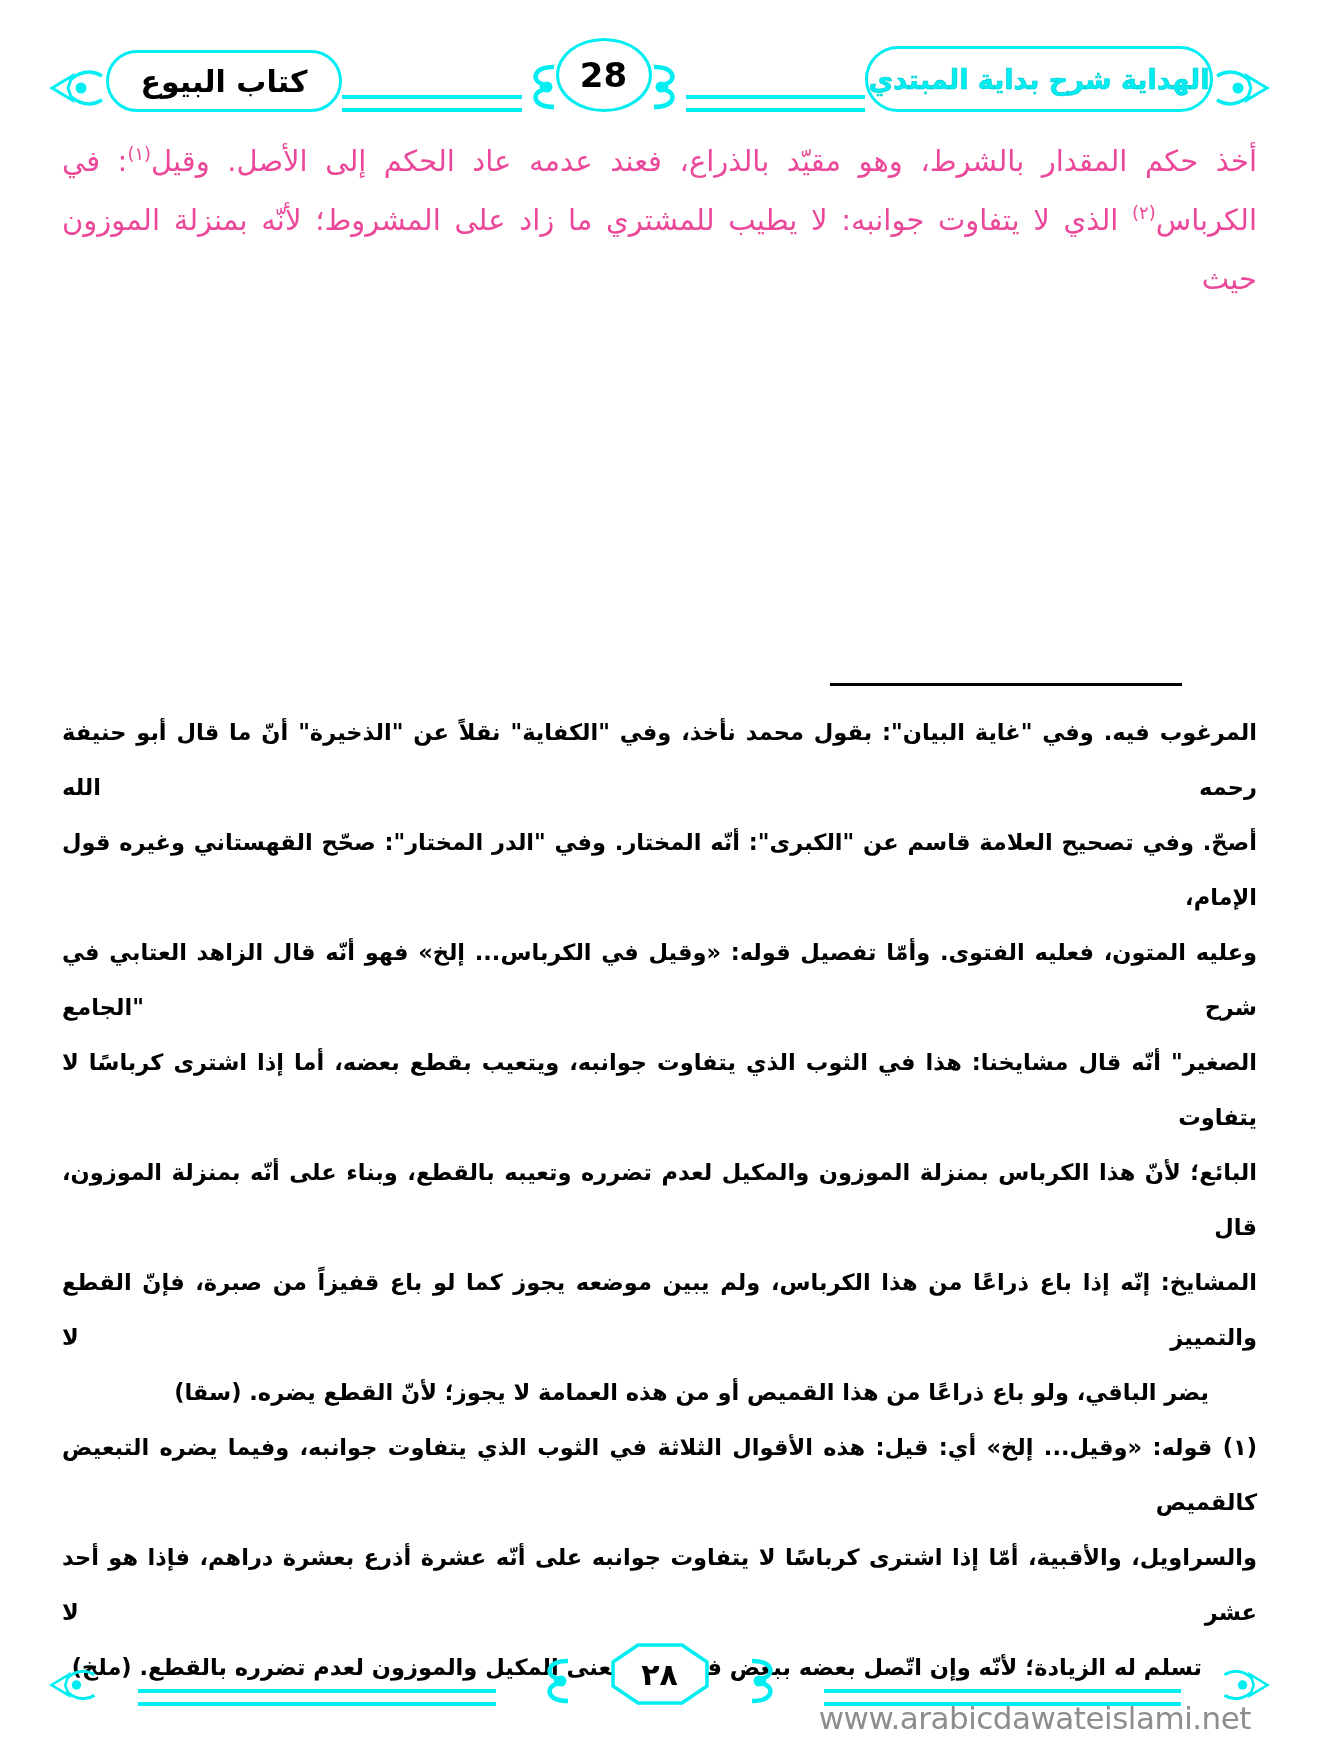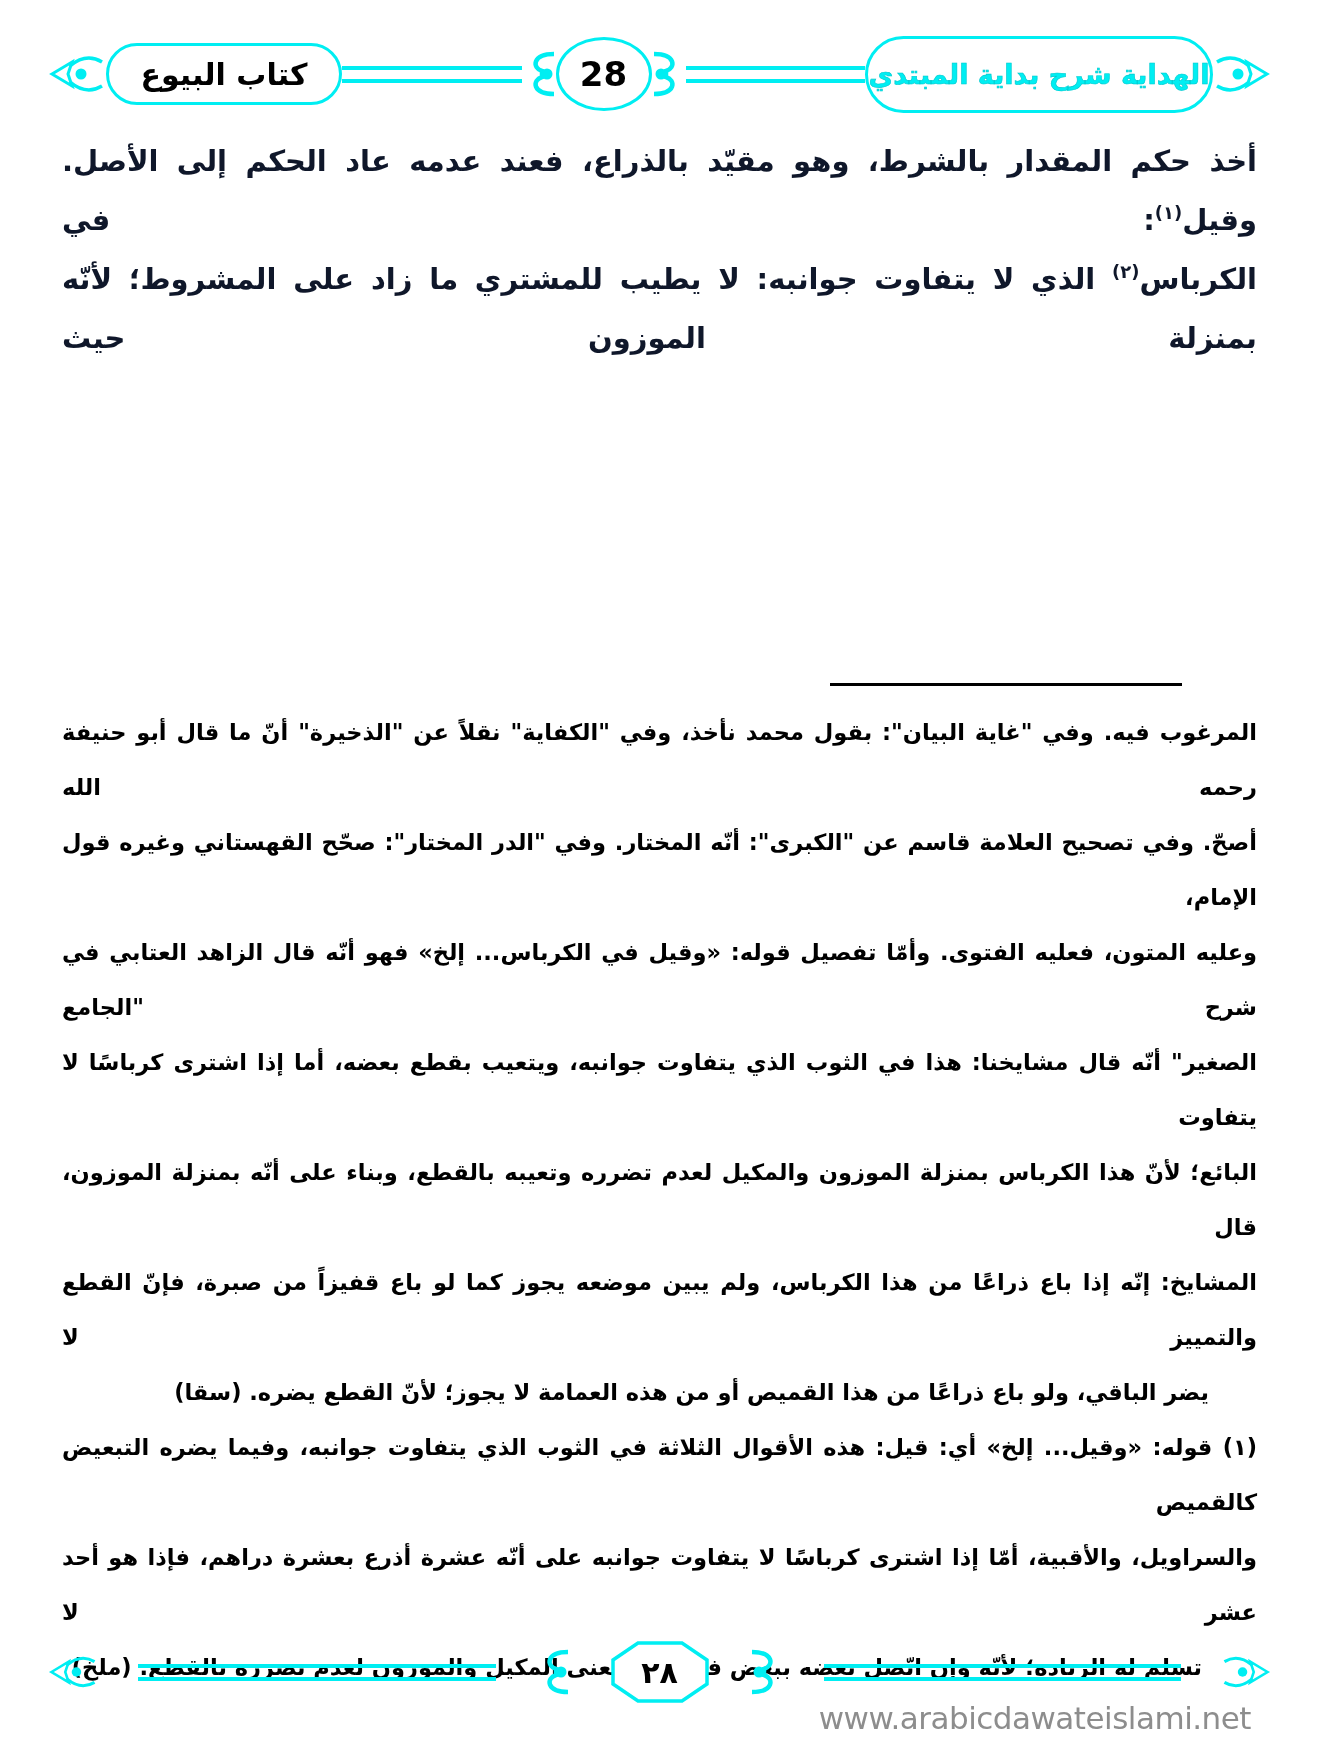--- a/index.html
+++ b/index.html
@@ -13,21 +13,21 @@
     width:1319px;height:1760px;
     margin:0 auto;
     background:#ffffff;
     font-family:"DejaVu Sans",sans-serif;
     overflow:hidden;
   }
 
   
   .orn-bar{
     position:absolute;left:48px;right:48px;
-    display:flex;align-items:center;
+    display:flex;align-items:flex-end;
   }
   .orn-bar.top{top:36px;height:76px;}
   .orn-bar.bottom{top:1638px;height:68px;gap:40px;}
   .rule{
     flex:1;height:17px;
     background:linear-gradient(to bottom,
       var(--accent) 0 4px,
       transparent 4px 13px,
       var(--accent) 13px 17px);
   }
@@ -35,21 +35,21 @@
     border:3.5px solid var(--accent);
     border-radius:40px;
     background:#fff;
     display:flex;align-items:center;justify-content:center;
     flex:0 0 auto;
   }
   .cartouche.chapter{width:236px;height:62px;}
   .cartouche.chapter span{
     font-size:30px;font-weight:bold;color:#000;direction:rtl;
   }
-  .cartouche.booktitle{width:348px;height:77px;}
+  .cartouche.booktitle{width:348px;height:66px;}
   .cartouche.booktitle span{
     font-size:27px;font-weight:bold;direction:rtl;
     color:var(--accent);
     -webkit-text-stroke:0.6px #00c9ce;
     white-space:nowrap;
   }
   .oval{
     flex:0 0 auto;
     width:96px;height:74px;
     border:3.5px solid var(--accent);
@@ -72,21 +72,21 @@
   .orn-stroke{stroke:var(--accent);fill:none;}
   .orn-fill{fill:var(--accent);}
   .orn-white{fill:#fff;stroke:var(--accent);}
 
   
   .body-text{
     position:absolute;top:132px;left:62px;right:62px;
     direction:rtl;
   }
   .bline{
-    font-size:29px;font-weight:bold;color:#0f172a;
+    font-size:29px;font-weight:normal;color:#ec4899;
     line-height:59px;
     text-align:justify;
   }
   .bline.j{text-align-last:justify;}
   .bline sup{font-size:0.62em;line-height:0;}
 
   
   .fnsep{
     position:absolute;top:683px;left:830px;
     width:352px;height:3px;background:#000;

